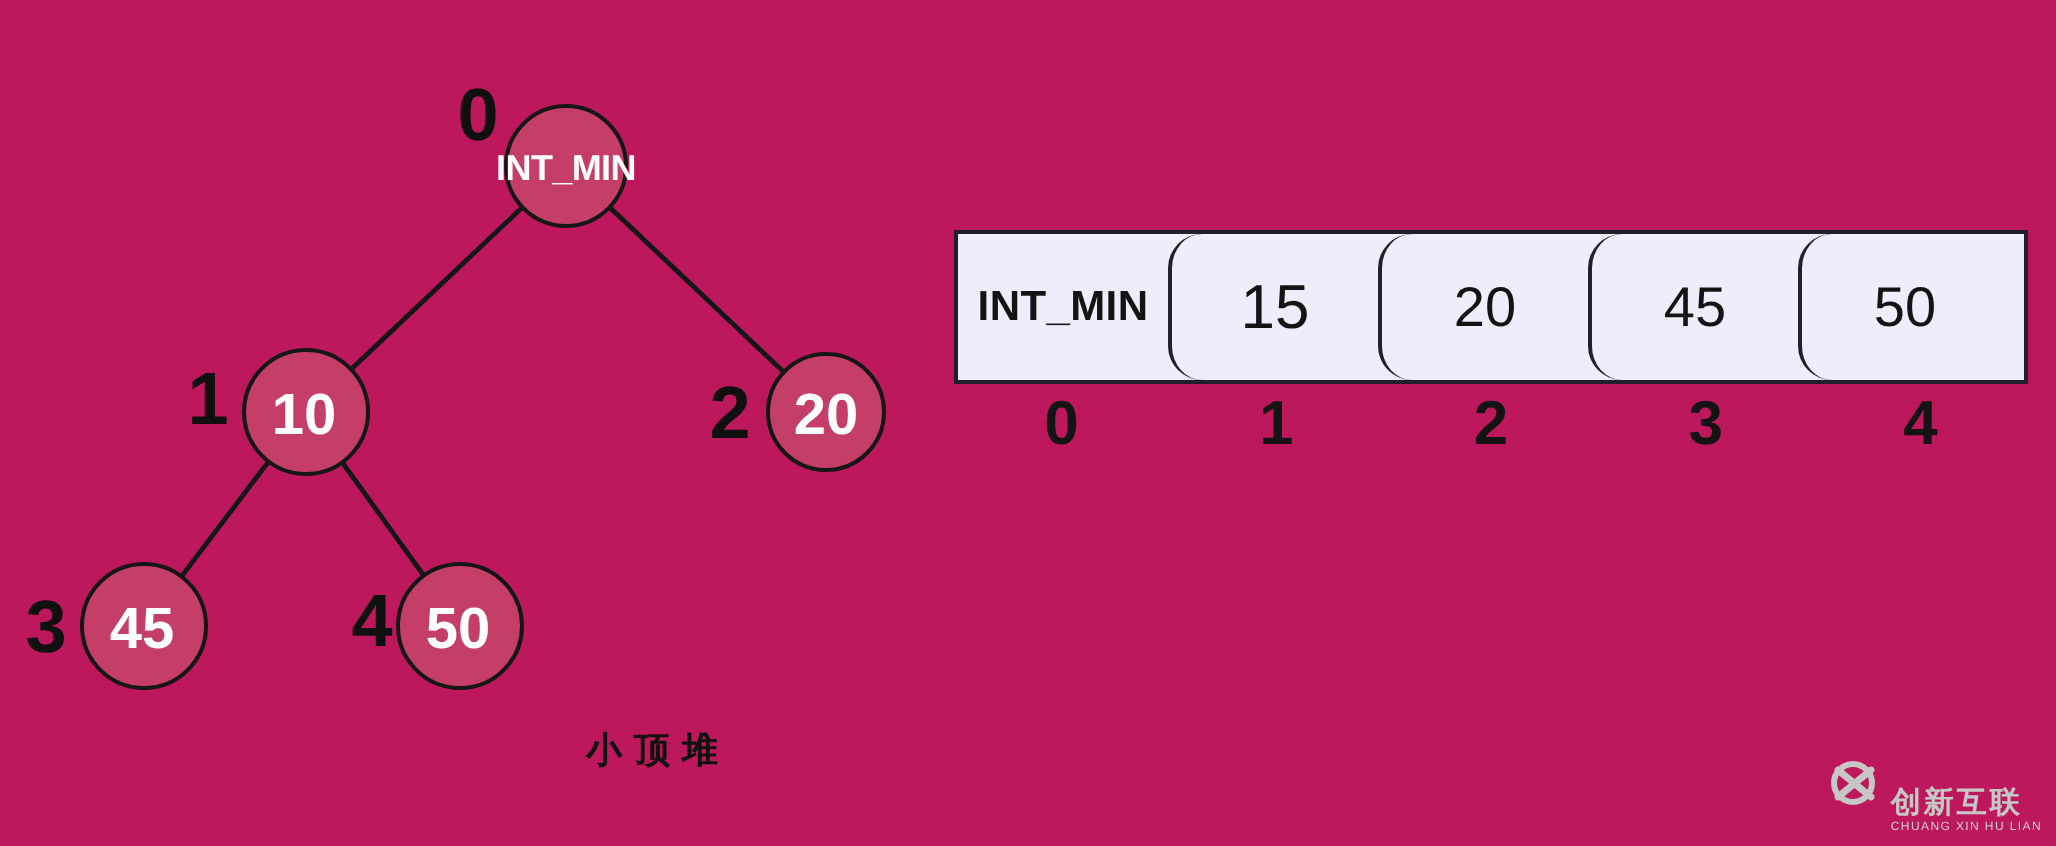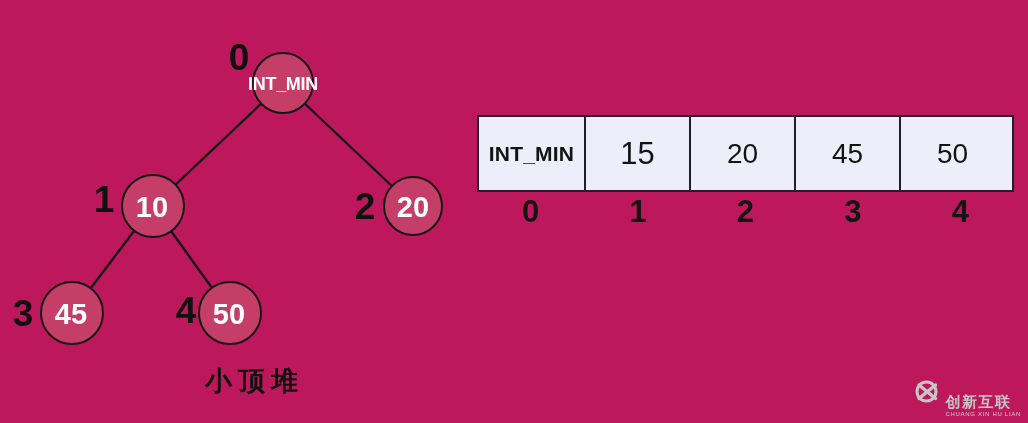--- a/index.html
+++ b/index.html
@@ -28,44 +28,44 @@
     font-family: "Liberation Sans", sans-serif;
     font-size: 37px;
     font-weight: bold;
     text-anchor: middle;
   }
   .caption {
     position: absolute;
     left: 205px;
     top: 363px;
     width: 160px;
-    text-align: left;
+    text-align: right;
     font-family: "Liberation Serif", "DejaVu Serif", serif;
-    font-size: 27px;
+    font-size: 18px;
     font-weight: bold;
     color: #111111;
     letter-spacing: 6px;
   }
   .array-wrap { position: absolute; left: 477px; top: 115px; }
   .array-cells {
     display: flex;
     border: 2px solid #20202c;
     background: #eeeefa;
     width: 537px;
   }
   .array-cell {
     width: 105px;
     height: 73px;
     display: flex;
     align-items: center;
     justify-content: center;
     color: #141414;
     font-size: 28px;
   }
-  .array-cell + .array-cell { border-left: 2px solid #20202c; }
+  .array-cell + .array-cell { border-left: 2px solid #20202c; border-radius: 17px; }
   .array-cell.label-cell { font-size: 21px; font-weight: bold; letter-spacing: 0.2px; }
   .array-cell.hl { font-size: 31px; }
   .array-indices { display: flex; margin-top: 2px; width: 537px; }
   .array-index {
     width: 107.4px;
     text-align: center;
     font-size: 31px;
     font-weight: bold;
     color: #141414;
     line-height: 36px;

